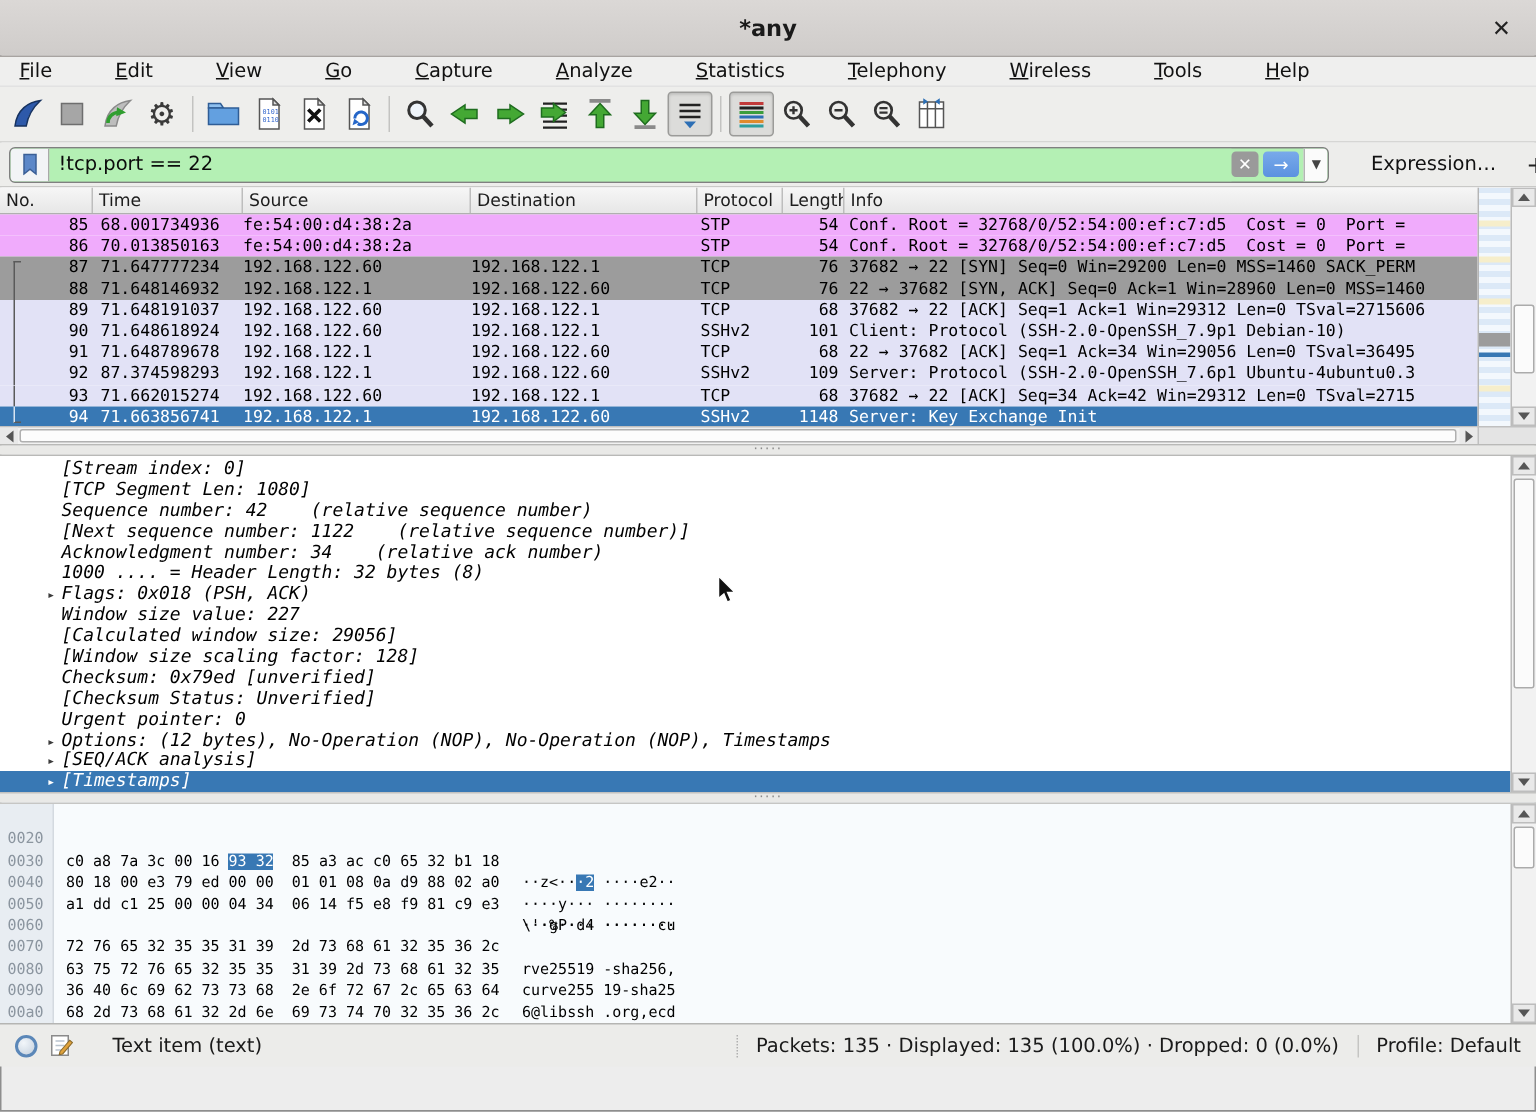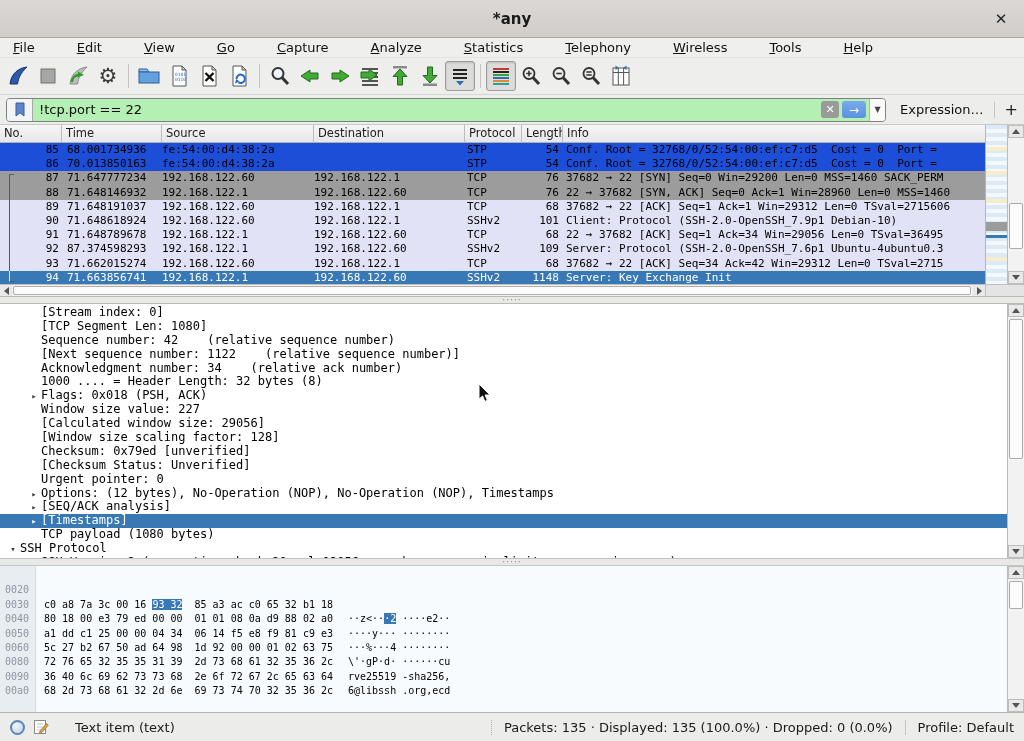--- a/index.html
+++ b/index.html
@@ -30,41 +30,41 @@
     display:flex;align-items:center;overflow:hidden;}
   .fbookmark{width:26px;height:100%;background:#f2f4f6;border-right:1px solid #a9a9a9;display:flex;align-items:center;justify-content:center;flex:none;}
   .finput{flex:1;border:none;outline:none;background:#b4f0b4;font-family:"DejaVu Sans","Liberation Sans",sans-serif;
     font-size:13px;color:#0b0b0b;padding:0 6px;height:100%;}
   .fclear{width:18px;height:17px;background:#9a9a9a;border-radius:3px;color:#fff;font-size:11px;display:flex;
     align-items:center;justify-content:center;margin-right:3px;flex:none;}
   .fapply{width:24px;height:17px;background:linear-gradient(#79aaea,#5b92e0);border-radius:3px;color:#fff;
     font-size:12px;display:flex;align-items:center;justify-content:center;margin-right:3px;flex:none;}
   .fcaret{width:16px;height:100%;background:#fbfbfb;border-left:1px solid #b5b5b5;display:flex;align-items:center;
     justify-content:center;font-size:8px;color:#444;flex:none;}
-  .fexpr{font-size:13px;color:#111;margin-left:14px;}
+  .fexpr{font-size:13px;color:#111;margin-left:28px;}
   .fsep{width:1px;height:16px;background:#c5c5c3;margin:0 10px;}
   .fplus{font-size:16px;color:#222;}
   
   .plist{height:172px;flex:none;position:relative;background:#fff;overflow:hidden;border-bottom:1px solid #b9b9b7;}
   .plheader{height:18px;width:985px;display:flex;background:linear-gradient(#f6f6f6,#e7e7e7);border-bottom:1px solid #b0b0b0;
     font-size:11.5px;color:#1c1c1c;}
   .plheader .hc{padding:1px 0 0 4px;border-right:1px solid #bdbdbd;overflow:hidden;white-space:nowrap;flex:none;}
   .h-no{width:62px;}.h-time{width:100px;}.h-src{width:152px;}.h-dst{width:151px;}.h-proto{width:57px;}.h-len{width:41px;}
   .h-info{flex:1;border-right:none !important;}
   .plbody{width:985px;font-family:"DejaVu Sans Mono","Liberation Mono",monospace;font-size:11px;}
   .prow{height:14.2px;line-height:14.2px;display:flex;white-space:pre;overflow:hidden;position:relative;}
   .prow .c{flex:none;overflow:hidden;}
   .c.no{width:62px;text-align:right;padding-right:3px;}
   .c.time{width:100px;padding-left:5px;}
   .c.src{width:152px;}
   .c.dst{width:151px;}
   .c.proto{width:57px;padding-left:2px;}
   .c.len{width:41px;text-align:right;padding-right:4px;}
   .c.info{flex:1;padding-left:3px;}
-  .row-plain{background:#1d4ed8;color:#000;}
+  .row-plain{background:#f0abfc;color:#000;}
   .row-gray{background:#9c9c9c;color:#000;align-items:flex-end;}
   .row-lav{background:#e2e2f6;color:#000;}
   .row-sel{background:#3878b4;color:#fff;}
   .conv::before,.conv-first::before,.conv-last::before{content:"";position:absolute;left:9px;top:0;bottom:0;border-left:1px solid #5a5a5a;}
   .conv-first::before{top:3px;width:4px;border-top:1px solid #5a5a5a;}
   .conv-last::before{bottom:3px;width:4px;border-bottom:1px solid #5a5a5a;border-left-color:#d7e4f2;}
   
   .plright{position:absolute;top:0;right:0;bottom:12px;width:39px;display:flex;}
   .minimap{width:22px;height:100%;border-left:1px solid #b5b5b5;
     background:
@@ -85,21 +85,21 @@
   .thumb{position:absolute;left:1px;width:14px;background:#fbfbfb;border:1px solid #ababab;border-radius:2px;}
   .hscroll{position:absolute;left:0;bottom:0;height:12px;right:39px;background:#f1f1f1;border-top:1px solid #c0c0c0;}
   .hbtn{position:absolute;top:0;width:12px;height:11px;display:flex;align-items:center;justify-content:center;background:#e9e9e9;}
   .hthumb{position:absolute;left:13px;right:14px;top:1px;height:9px;background:#fcfcfc;border:1px solid #b0b0b0;border-radius:2px;}
   .corner{position:absolute;right:0;bottom:0;width:39px;height:12px;background:#e4e4e4;border-left:1px solid #c0c0c0;border-top:1px solid #c0c0c0;}
   
   .splitter{flex:none;background:#e9e9e7;display:flex;align-items:center;justify-content:center;}
   .split1{height:6px;} .split2{height:7px;border-top:1px solid #c2c2c0;}
   .dots{color:#8a8a8a;font-size:9px;line-height:4px;letter-spacing:1px;}
   
-  .details{height:255px;flex:none;background:#fff;position:relative;overflow:hidden;border-top:1px solid #b9b9b7;}
+  .details{height:225px;flex:none;background:#fff;position:relative;overflow:hidden;border-top:1px solid #b9b9b7;font-style:italic;}
   .dtree{position:absolute;left:0;right:17px;top:2px;font-family:"DejaVu Sans Mono","Liberation Mono",monospace;
     font-size:12px;color:#000;}
   .dline{height:13.9px;line-height:13.9px;white-space:pre;overflow:hidden;}
   .dline .darr{display:inline-block;width:14px;font-size:9px;color:#3c3c3c;text-align:center;}
   .ind1{padding-left:6px;} .ind2{padding-left:27px;}
   .dline.sel{background:#3878b4;color:#fff;}
   .dline.sel .darr{color:#fff;}
   .dvscroll{position:absolute;top:0;right:0;bottom:0;width:17px;background:#f2f2f2;border-left:1px solid #bbb;}
   
   .hexpane{height:147px;flex:none;background:#f8fbfd;position:relative;overflow:hidden;border-top:1px solid #c6c6c4;}
@@ -481,27 +481,31 @@
         <span class="hbytes"><span>80 18 00 e3 79 ed 00 00  01 01 08 0a d9 88 02 a0</span><span class="hl"></span><span></span></span>
         <span class="hascii"><span>····y··· ········</span><span class="hl"></span><span></span></span>
       </div>
         <div class="hrow">
         <span class="hoff">0040</span>
         <span class="hbytes"><span>a1 dd c1 25 00 00 04 34  06 14 f5 e8 f9 81 c9 e3</span><span class="hl"></span><span></span></span>
         <span class="hascii"><span>···%···4 ········</span><span class="hl"></span><span></span></span>
       </div>
         <div class="hrow">
         <span class="hoff">0050</span>
-        <span class="hbytes"><span>5c 27 b2 67 50 ad 64 98  1d 92 00 00 01 02 63 75</span><span class="hl"></span><span></span></span>
         <span class="hascii"><span>\'·gP·d· ······cu</span><span class="hl"></span><span></span></span>
       </div>
         <div class="hrow">
         <span class="hoff">0060</span>
         <span class="hbytes"><span>72 76 65 32 35 35 31 39  2d 73 68 61 32 35 36 2c</span><span class="hl"></span><span></span></span>
         <span class="hascii"><span>rve25519 -sha256,</span><span class="hl"></span><span></span></span>
+      </div>
+        <div class="hrow">
+        <span class="hoff">0070</span>
+        <span class="hbytes"><span>63 75 72 76 65 32 35 35  31 39 2d 73 68 61 32 35</span><span class="hl"></span><span></span></span>
+        <span class="hascii"><span>curve255 19-sha25</span><span class="hl"></span><span></span></span>
       </div>
         <div class="hrow">
         <span class="hoff">0080</span>
         <span class="hbytes"><span>36 40 6c 69 62 73 73 68  2e 6f 72 67 2c 65 63 64</span><span class="hl"></span><span></span></span>
         <span class="hascii"><span>6@libssh .org,ecd</span><span class="hl"></span><span></span></span>
       </div>
         <div class="hrow">
         <span class="hoff">0090</span>
         <span class="hbytes"><span>68 2d 73 68 61 32 2d 6e  69 73 74 70 32 35 36 2c</span><span class="hl"></span><span></span></span>
         

